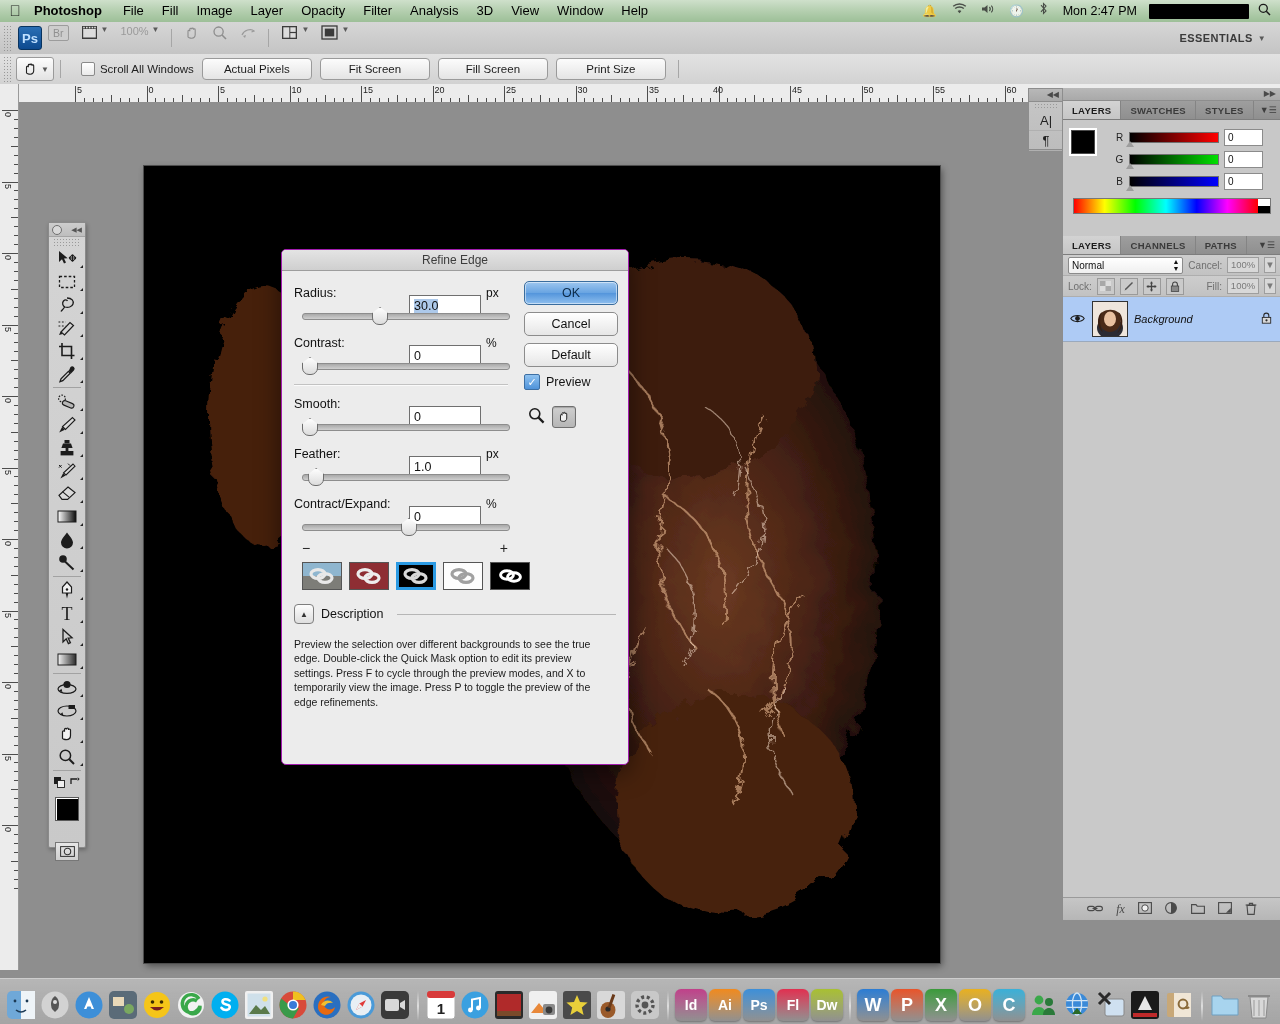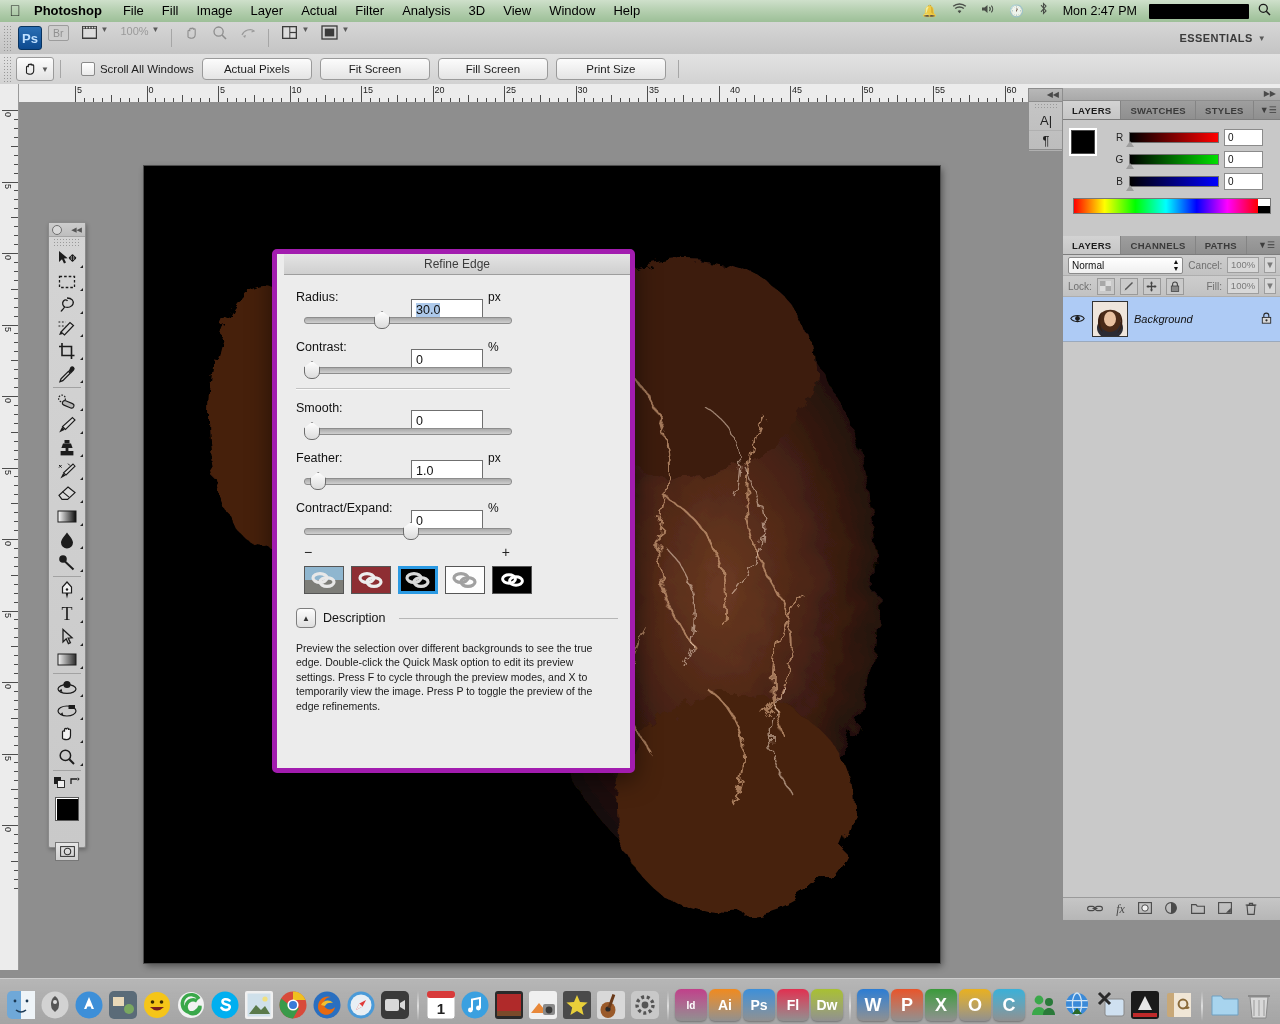--- a/index.html
+++ b/index.html
@@ -204,24 +204,24 @@
   }
   #sidepanel .sh{height:12px;background:linear-gradient(180deg,#b8b8b8,#a9a9a9);
     border-bottom:1px solid #8d8d8d;text-align:right;font-size:8px;color:#4a4a4a;padding-right:4px;line-height:12px;}
   #sidepanel .sgrip{height:7px;margin:1px 5px;
     background-image:radial-gradient(#9a9a9a .7px,transparent .8px);background-size:3px 3px;}
   #sidepanel .sicon{height:19px;display:flex;align-items:center;justify-content:center;
     font-size:13px;color:#222;border-bottom:1px solid #b0b0b0;}
 
   
   #dialog{
-    position:absolute;left:272px;top:249px;width:346px;height:514px;
-    background:#ececec;border:5px solid #a21caf;border-radius:5px;
+    position:absolute;left:281px;top:249px;width:346px;height:514px;
+    background:#ececec;border:1px solid #a21caf;border-radius:5px;
     box-shadow:0 7px 24px rgba(0,0,0,.5);
-    font-size:12.5px;color:#141414;overflow:hidden;padding-left:7px;
+    font-size:12.5px;color:#141414;overflow:hidden;
   }
   #dlgtitle{height:20px;
     background:linear-gradient(180deg,#e4e4e4,#cfcfcf);
     border-bottom:1px solid #9d9d9d;
     display:flex;align-items:center;justify-content:center;
     font-size:12px;color:#3c3c3c;}
   #dlgbody{position:relative;padding:10px 12px 0;}
   .frow{display:flex;align-items:center;height:24px;}
   .flabel{font-size:12.5px;color:#111;}
   .ffield{
@@ -301,21 +301,21 @@
 </head>
 <body>
 
 <div id="menubar">
   <div class="apple"></div>
   <div class="mi bold">Photoshop</div>
   <div class="mi">File</div>
   <div class="mi">Fill</div>
   <div class="mi">Image</div>
   <div class="mi">Layer</div>
-  <div class="mi">Actual</div>
+  <div class="mi">Opacity</div>
   <div class="mi">Filter</div>
   <div class="mi">Analysis</div>
   <div class="mi">3D</div>
   <div class="mi">View</div>
   <div class="mi">Window</div>
   <div class="mi">Help</div>
   <div class="spacer"></div>
   <div class="sysicon">🔔</div>
   <div class="sysicon">
     <svg width="15" height="12" viewBox="0 0 15 12">
@@ -509,21 +509,21 @@
     <div class="rtick" style="left: 629px; height: 16px;"></div>
     <div class="rlabel" style="left: 631px;">35</div>
     <div class="rtick" style="left: 637.938px; height: 4px;"></div>
     <div class="rtick" style="left: 646.875px; height: 4px;"></div>
     <div class="rtick" style="left: 655.812px; height: 4px;"></div>
     <div class="rtick" style="left: 664.75px; height: 7px;"></div>
     <div class="rtick" style="left: 673.688px; height: 4px;"></div>
     <div class="rtick" style="left: 682.625px; height: 4px;"></div>
     <div class="rtick" style="left: 691.562px; height: 4px;"></div>
     <div class="rtick" style="left: 700.5px; height: 16px;"></div>
-    <div class="rlabel" style="left: 712px;">40</div>
+    <div class="rlabel" style="left: 695px;">40</div>
     <div class="rtick" style="left: 709.438px; height: 4px;"></div>
     <div class="rtick" style="left: 718.375px; height: 4px;"></div>
     <div class="rtick" style="left: 727.312px; height: 4px;"></div>
     <div class="rtick" style="left: 736.25px; height: 7px;"></div>
     <div class="rtick" style="left: 745.188px; height: 4px;"></div>
     <div class="rtick" style="left: 754.125px; height: 4px;"></div>
     <div class="rtick" style="left: 763.062px; height: 4px;"></div>
     <div class="rtick" style="left: 772px; height: 16px;"></div>
     <div class="rlabel" style="left: 774px;">45</div>
     <div class="rtick" style="left: 780.938px; height: 4px;"></div>
@@ -1081,20 +1081,42 @@
     </span>
   </div>
 </div>
 
 <div id="dialog">
   <div id="dlgtitle">
     <span>Refine Edge</span>
   </div>
   <div id="dlgbody">
 
+    <div id="dlgright">
+      <div class="dbtn primary">OK</div>
+      <div class="dbtn">Cancel</div>
+      <div class="dbtn">Default</div>
+      <div class="prevrow">
+        <span class="pcheck">✓</span>
+        <span>Preview</span>
+      </div>
+      <div class="toolrow">
+        <span class="tzoom">
+          <svg width="17" height="17" viewBox="0 0 17 17">
+              <circle cx="6.8" cy="6.8" r="5" stroke="#1c1c1c" stroke-width="1.6" fill="none"></circle>
+              <line x1="10.6" y1="10.6" x2="15.6" y2="15.6" stroke="#1c1c1c" stroke-width="2.2"></line>
+            </svg>
+        </span>
+        <span class="thand">
+          <svg width="14" height="14" viewBox="0 0 18 18">
+              <path d="M4.5 13.5 V6.8 a1 1 0 0 1 2 0 V4.4 a1 1 0 0 1 2 0 V4 a1 1 0 0 1 2 0 v1 a1 1 0 0 1 2 0 V10.4 c0 2.6-1.6 4.2-4 4.2 -2.4 0-4-1-4-1.1z" fill="#f2f2f2" stroke="#1c1c1c" stroke-width="1.2"></path>
+            </svg>
+        </span>
+      </div>
+    </div>
 
     <div class="frow" style="width:214px">
       <span class="flabel">Radius:</span>
       <span class="ffield sel"><span>30.0</span></span>
       <span class="funit">px</span>
     </div>
     <div class="sliderrow">
       <span class="strack"></span>
       <span class="sknob" style="left:34%"></span>
     </div>
@@ -1340,21 +1362,21 @@
       </svg>
     </div>
     <div class="dicon" style="background: transparent; box-shadow: none;">
       <svg width="28" height="28" viewBox="0 0 28 28">
         <rect width="28" height="28" rx="5" fill="#c8c8c8"></rect>
         <circle cx="14" cy="14" r="8" fill="none" stroke="#555" stroke-width="3.4" stroke-dasharray="3 2.6"></circle>
         <circle cx="14" cy="14" r="3.4" fill="#555"></circle>
       </svg>
     </div>
     <div class="dsepd"></div>
-    <div class="dicon" style="background: linear-gradient(rgb(192, 64, 138), rgba(0, 0, 0, 0.133)); font-size: 10px;">Id</div>
+    <div class="dicon" style="background: linear-gradient(rgb(192, 64, 138), rgba(0, 0, 0, 0.133)); font-size: 14px;">Id</div>
     <div class="dicon" style="background: linear-gradient(rgb(240, 138, 30), rgba(0, 0, 0, 0.133)); font-size: 14px;">Ai</div>
     <div class="dicon" style="background: linear-gradient(rgb(61, 143, 216), rgba(0, 0, 0, 0.133)); font-size: 14px;">Ps</div>
     <div class="dicon" style="background: linear-gradient(rgb(224, 48, 80), rgba(0, 0, 0, 0.133)); font-size: 14px;">Fl</div>
     <div class="dicon" style="background: linear-gradient(rgb(168, 192, 50), rgba(0, 0, 0, 0.133)); font-size: 14px;">Dw</div>
     <div class="dsepd"></div>
     <div class="dicon" style="background: linear-gradient(rgb(43, 124, 211), rgba(0, 0, 0, 0.133)); font-size: 18px;">W</div>
     <div class="dicon" style="background: linear-gradient(rgb(232, 84, 42), rgba(0, 0, 0, 0.133)); font-size: 18px;">P</div>
     <div class="dicon" style="background: linear-gradient(rgb(58, 154, 58), rgba(0, 0, 0, 0.133)); font-size: 18px;">X</div>
     <div class="dicon" style="background: linear-gradient(rgb(232, 176, 32), rgba(0, 0, 0, 0.133)); font-size: 18px;">O</div>
     <div class="dicon" style="background: linear-gradient(rgb(58, 176, 216), rgba(0, 0, 0, 0.133)); font-size: 18px;">C</div>

